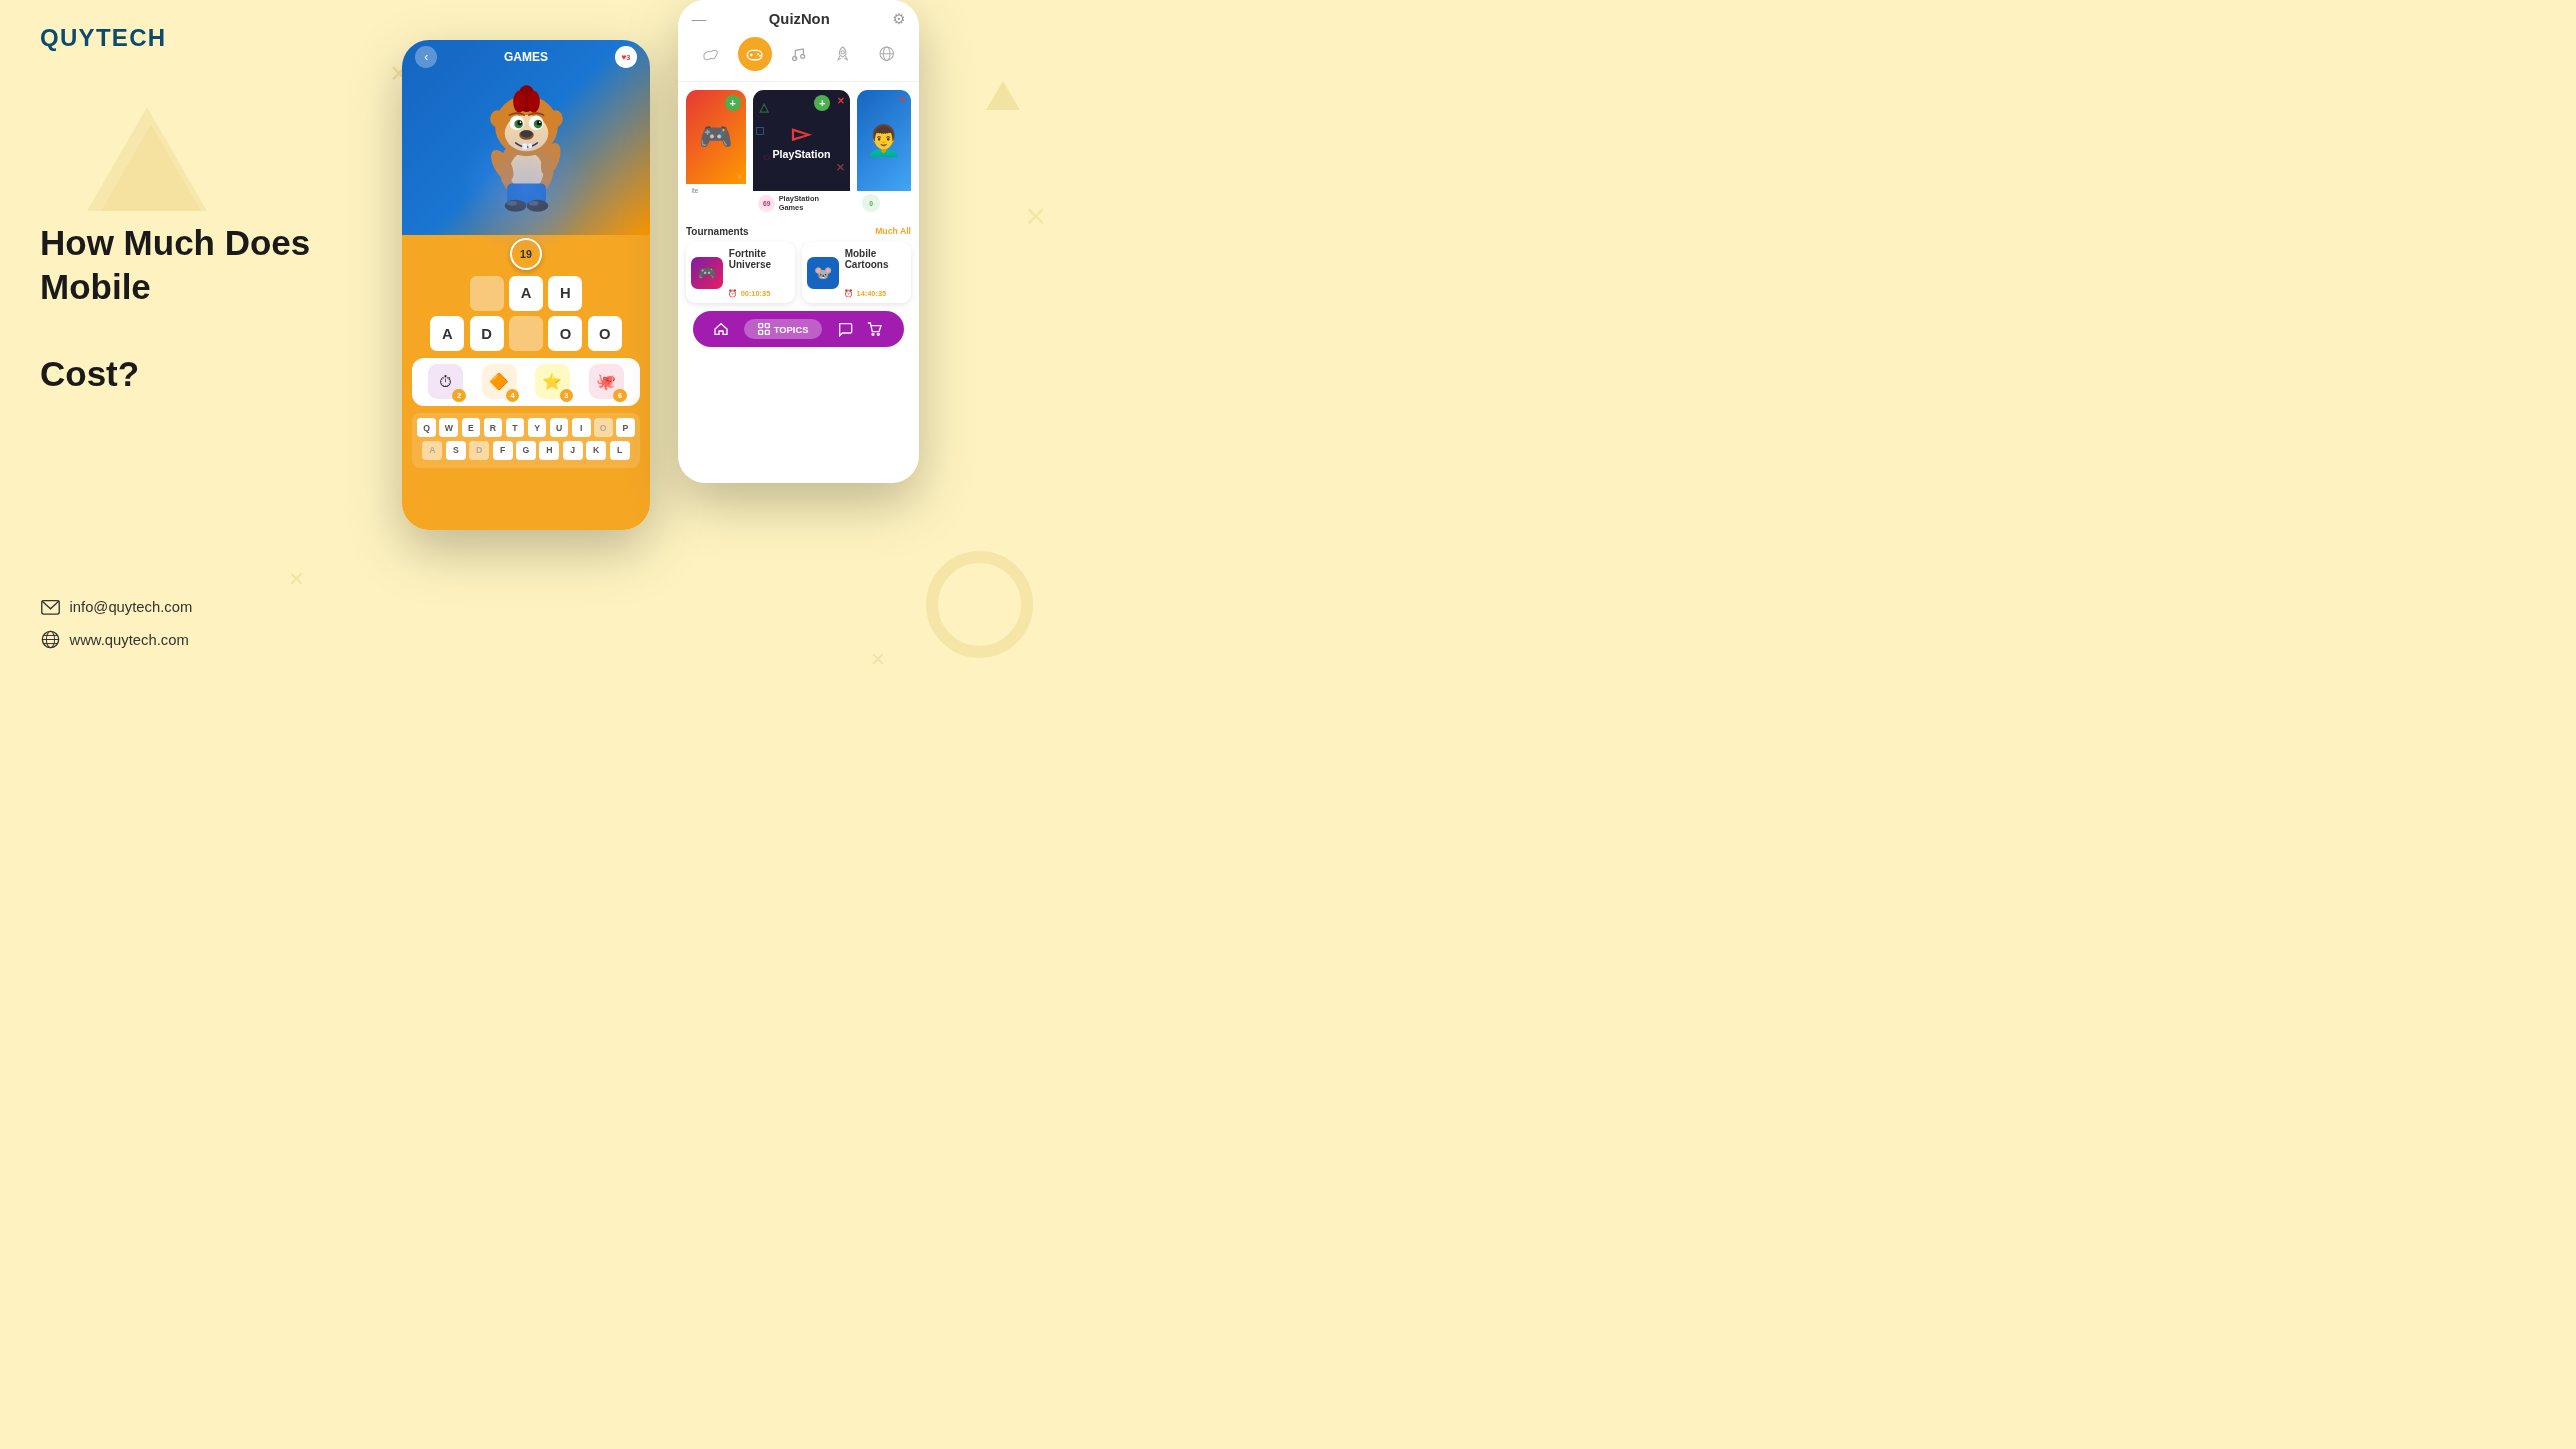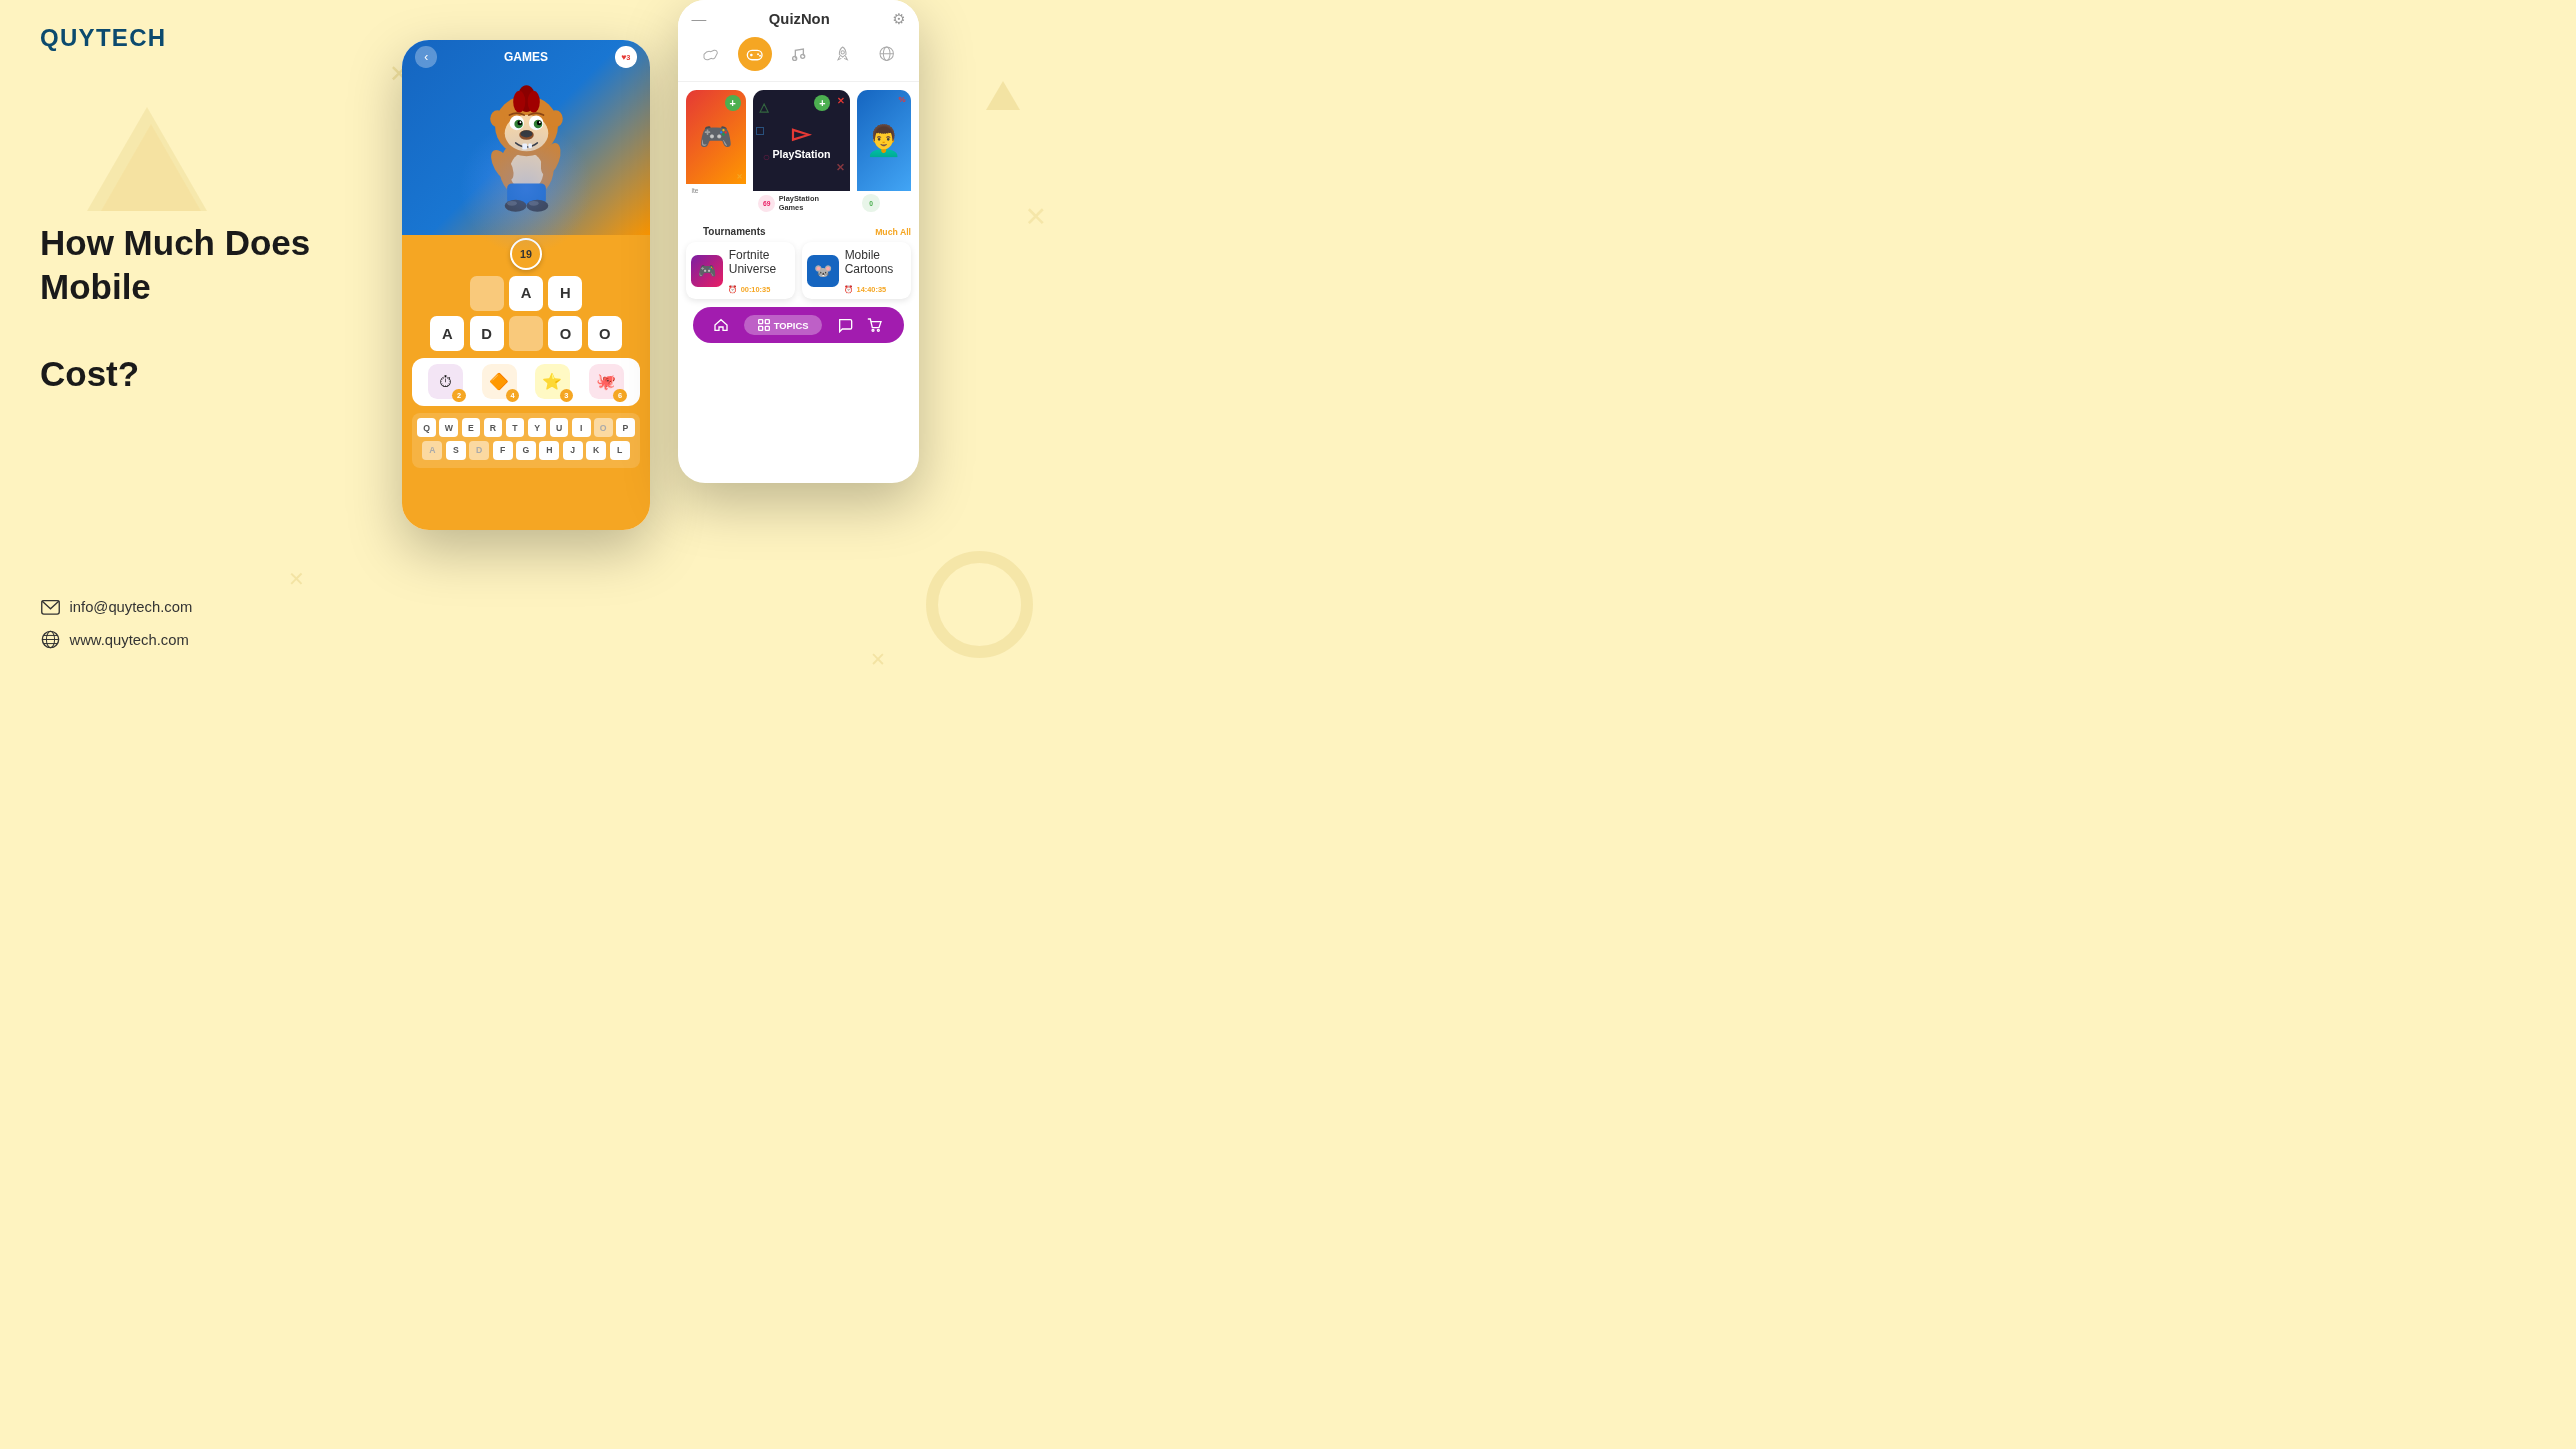--- a/index.html
+++ b/index.html
@@ -377,23 +377,22 @@
       font-weight: 600;
       color: #333;
     }
 
     .tournaments-section {
       margin-bottom: 8px;
     }
     .tournaments-header {
       display: flex;
       justify-content: space-between;
-      align-items: flex-end;
+      align-items: flex-start;
       margin-bottom: 5.4px;
-      margin-left: 17px;
     }
     .tournaments-title {
       font-size: 10px;
       font-weight: 700;
       color: #333;
     }
     .view-all {
       font-size: 8.7px;
       color: #f5a623;
       font-weight: 600;
@@ -416,24 +415,24 @@
       width: 32px;
       height: 32px;
       border-radius: 6.7px;
       overflow: hidden;
       flex-shrink: 0;
     }
     .tournament-info {
       flex: 1;
     }
     .tournament-name {
-      font-size: 12px;
-      font-weight: 400;
+      font-size: 10px;
+      font-weight: 700;
       color: #333;
-      margin-bottom: 9px;
+      margin-bottom: 19px;
     }
     .tournament-time {
       display: flex;
       align-items: center;
       gap: 2.7px;
       font-size: 7.4px;
       color: #f5a623;
       font-weight: 600;
     }
 

